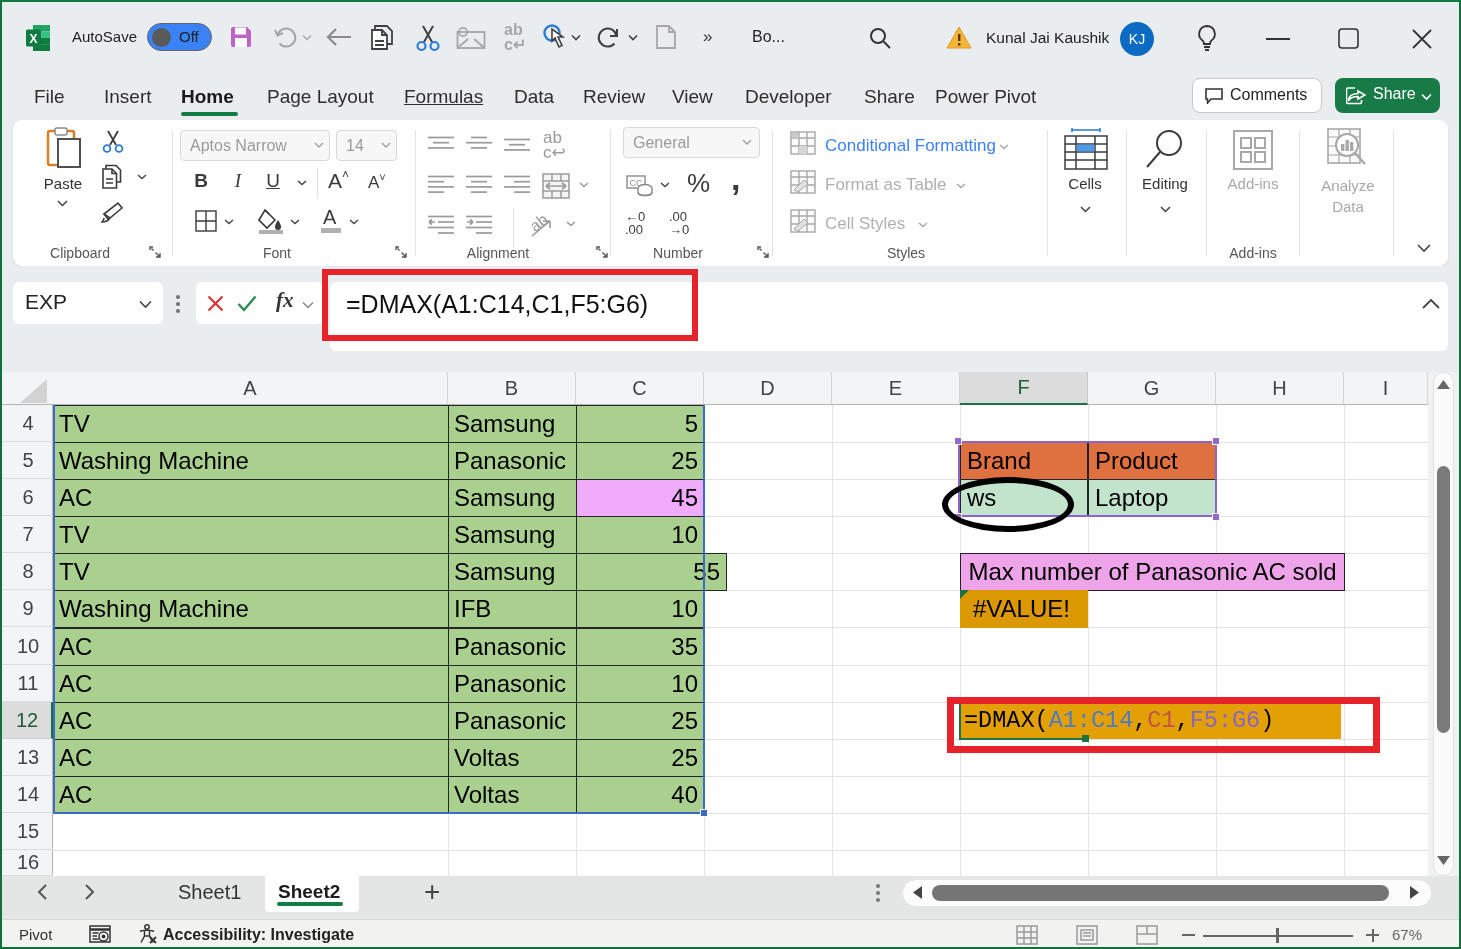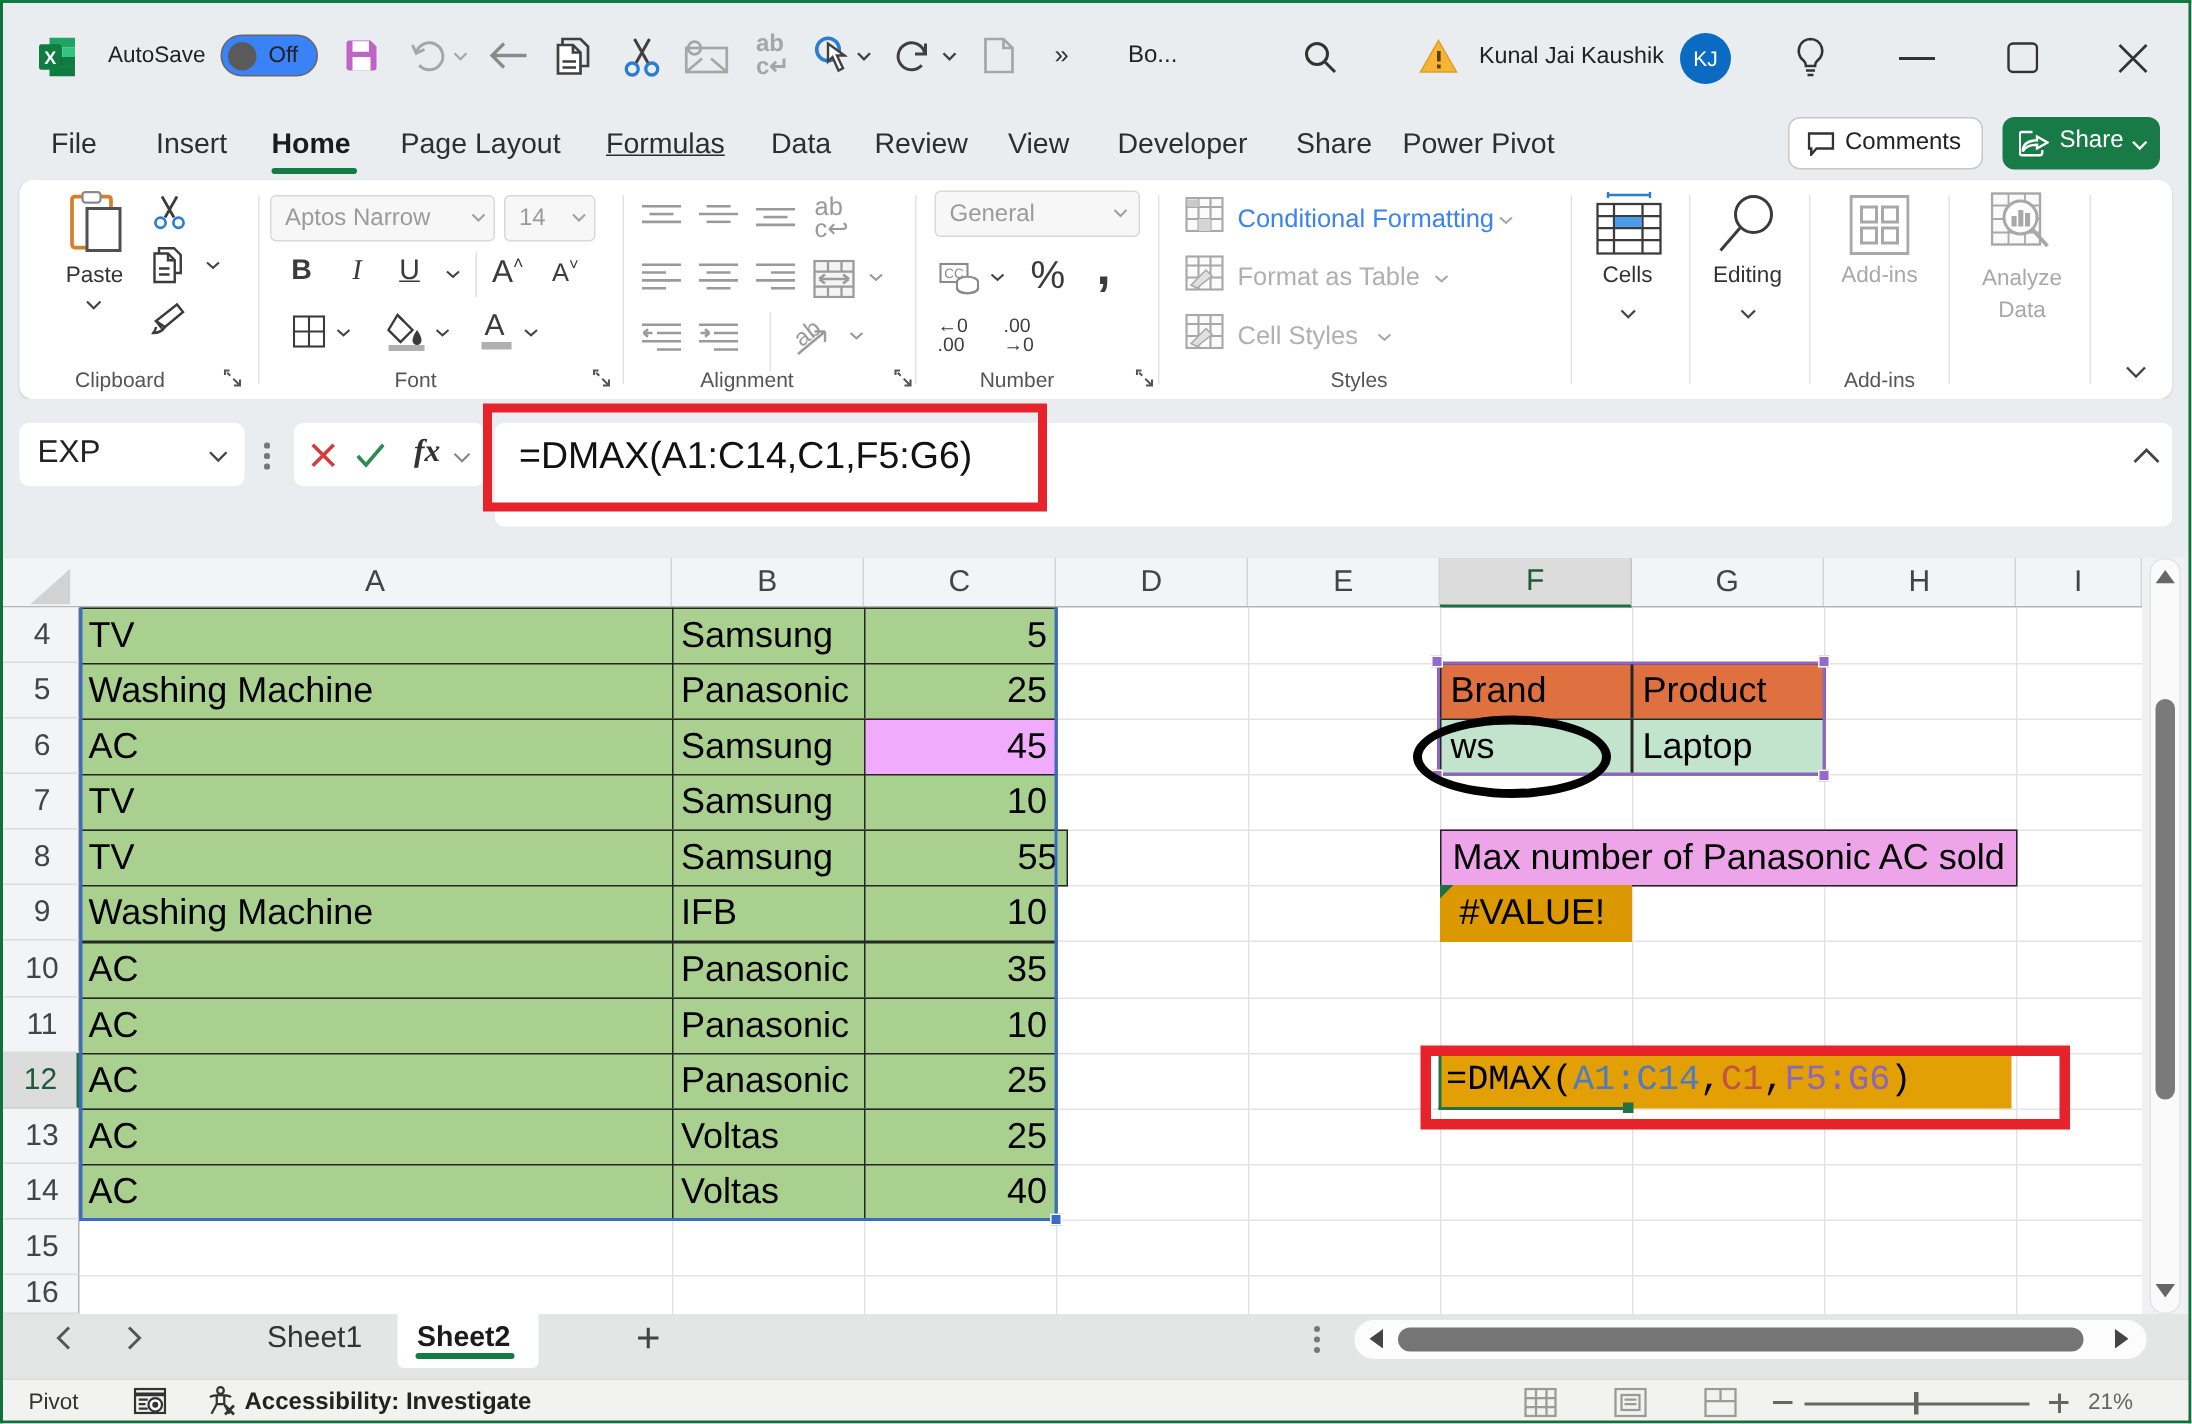--- a/index.html
+++ b/index.html
@@ -502,21 +502,21 @@
 <div class="abs" style="left:448px;top:70.0px;width:129px;height:38.1px;background:#a9d08e;border:1px solid #262626;color:#000;font-size:24px;display:flex;align-items:center;justify-content:flex-start;padding-left:5px;">Panasonic</div>
 <div class="abs" style="left:576px;top:70.0px;width:129px;height:38.1px;background:#a9d08e;border:1px solid #262626;color:#000;font-size:24px;display:flex;align-items:center;justify-content:flex-end;padding-right:6px;">25</div>
 <div class="abs" style="left:53px;top:107.0px;width:396px;height:38.1px;background:#a9d08e;border:1px solid #262626;color:#000;font-size:24px;display:flex;align-items:center;justify-content:flex-start;padding-left:5px;">AC</div>
 <div class="abs" style="left:448px;top:107.0px;width:129px;height:38.1px;background:#a9d08e;border:1px solid #262626;color:#000;font-size:24px;display:flex;align-items:center;justify-content:flex-start;padding-left:5px;">Samsung</div>
 <div class="abs" style="left:576px;top:107.0px;width:129px;height:38.1px;background:#f0abfc;border:1px solid #262626;color:#000;font-size:24px;display:flex;align-items:center;justify-content:flex-end;padding-right:6px;">45</div>
 <div class="abs" style="left:53px;top:144.0px;width:396px;height:38.1px;background:#a9d08e;border:1px solid #262626;color:#000;font-size:24px;display:flex;align-items:center;justify-content:flex-start;padding-left:5px;">TV</div>
 <div class="abs" style="left:448px;top:144.0px;width:129px;height:38.1px;background:#a9d08e;border:1px solid #262626;color:#000;font-size:24px;display:flex;align-items:center;justify-content:flex-start;padding-left:5px;">Samsung</div>
 <div class="abs" style="left:576px;top:144.0px;width:129px;height:38.1px;background:#a9d08e;border:1px solid #262626;color:#000;font-size:24px;display:flex;align-items:center;justify-content:flex-end;padding-right:6px;">10</div>
 <div class="abs" style="left:53px;top:181.0px;width:396px;height:38.1px;background:#a9d08e;border:1px solid #262626;color:#000;font-size:24px;display:flex;align-items:center;justify-content:flex-start;padding-left:5px;">TV</div>
 <div class="abs" style="left:448px;top:181.0px;width:129px;height:38.1px;background:#a9d08e;border:1px solid #262626;color:#000;font-size:24px;display:flex;align-items:center;justify-content:flex-start;padding-left:5px;">Samsung</div>
-<div class="abs" style="left:576px;top:181.0px;width:136px;height:38.1px;background:#a9d08e;border:1px solid #262626;color:#000;font-size:24px;display:flex;align-items:center;justify-content:flex-end;padding-right:6px;">55</div>
+<div class="abs" style="left:576px;top:181.0px;width:151px;height:38.1px;background:#a9d08e;border:1px solid #262626;color:#000;font-size:24px;display:flex;align-items:center;justify-content:flex-end;padding-right:6px;">55</div>
 <div class="abs" style="left:53px;top:218.0px;width:396px;height:38.1px;background:#a9d08e;border:1px solid #262626;color:#000;font-size:24px;display:flex;align-items:center;justify-content:flex-start;padding-left:5px;">Washing Machine</div>
 <div class="abs" style="left:448px;top:218.0px;width:129px;height:38.1px;background:#a9d08e;border:1px solid #262626;color:#000;font-size:24px;display:flex;align-items:center;justify-content:flex-start;padding-left:5px;">IFB</div>
 <div class="abs" style="left:576px;top:218.0px;width:129px;height:38.1px;background:#a9d08e;border:1px solid #262626;color:#000;font-size:24px;display:flex;align-items:center;justify-content:flex-end;padding-right:6px;">10</div>
 <div class="abs" style="left:53px;top:256.0px;width:396px;height:38.1px;background:#a9d08e;border:1px solid #262626;color:#000;font-size:24px;display:flex;align-items:center;justify-content:flex-start;padding-left:5px;">AC</div>
 <div class="abs" style="left:448px;top:256.0px;width:129px;height:38.1px;background:#a9d08e;border:1px solid #262626;color:#000;font-size:24px;display:flex;align-items:center;justify-content:flex-start;padding-left:5px;">Panasonic</div>
 <div class="abs" style="left:576px;top:256.0px;width:129px;height:38.1px;background:#a9d08e;border:1px solid #262626;color:#000;font-size:24px;display:flex;align-items:center;justify-content:flex-end;padding-right:6px;">35</div>
 <div class="abs" style="left:53px;top:293.0px;width:396px;height:38.1px;background:#a9d08e;border:1px solid #262626;color:#000;font-size:24px;display:flex;align-items:center;justify-content:flex-start;padding-left:5px;">AC</div>
 <div class="abs" style="left:448px;top:293.0px;width:129px;height:38.1px;background:#a9d08e;border:1px solid #262626;color:#000;font-size:24px;display:flex;align-items:center;justify-content:flex-start;padding-left:5px;">Panasonic</div>
 <div class="abs" style="left:576px;top:293.0px;width:129px;height:38.1px;background:#a9d08e;border:1px solid #262626;color:#000;font-size:24px;display:flex;align-items:center;justify-content:flex-end;padding-right:6px;">10</div>
 <div class="abs" style="left:53px;top:330.0px;width:396px;height:38.1px;background:#a9d08e;border:1px solid #262626;color:#000;font-size:24px;display:flex;align-items:center;justify-content:flex-start;padding-left:5px;">AC</div>
@@ -620,14 +620,14 @@
   <svg class="abs" style="left:1136px;top:5px" width="22" height="20" viewBox="0 0 22 20" fill="none" stroke="#9a9a9a" stroke-width="1.5">
     <rect x="1" y="1" width="20" height="18"></rect>
       <path d="M11 1 v8 M1 9 h20"></path>
   </svg>
 
   <div class="abs" style="left:1182px;top:14px;width:13px;height:2px;background:#666;"></div>
   <div class="abs" style="left:1203px;top:15px;width:150px;height:2px;background:#666;"></div>
   <div class="abs" style="left:1276px;top:8px;width:3px;height:15px;background:#666;"></div>
   <div class="abs" style="left:1366px;top:14px;width:13px;height:2px;background:#666;"></div>
   <div class="abs" style="left:1371.5px;top:8.5px;width:2px;height:13px;background:#666;"></div>
-  <div class="abs" style="left:1392px;top:6px;font-size:15px;color:#666;">21%</div>
+  <div class="abs" style="left:1392px;top:6px;font-size:15px;color:#666;">67%</div>
 </div>
 
 </body></html>

